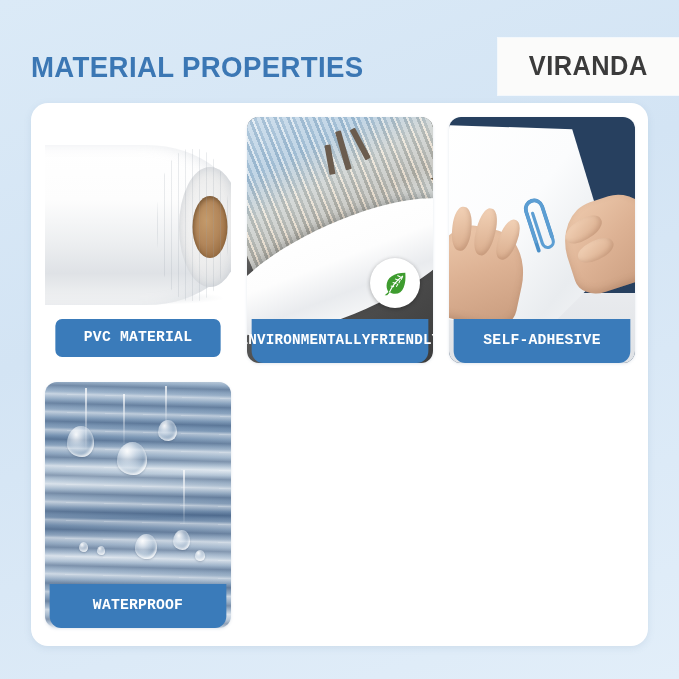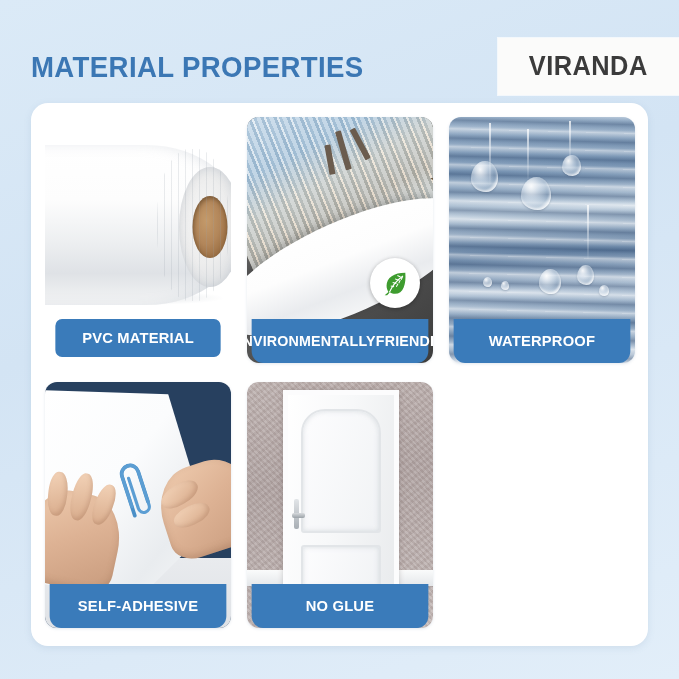--- a/index.html
+++ b/index.html
@@ -39,21 +39,21 @@
     background:#ffffff; border-radius:17px;
     box-shadow:0 2px 7px rgba(120,150,180,.17);
   }
 
   
   #card-grid{
     position:absolute; left:45px; top:117px; width:590px; height:511px;
     display:grid;
     grid-template-columns:repeat(3,186px);
     grid-template-rows:repeat(2,246px);
-    column-gap:16px; row-gap:19px;
+    column-gap:16px; row-gap:19px;font-family:Liberation Mono, monospace;
   }
 
   .card{
     position:relative; width:186px; height:246px;
     border-radius:12px; overflow:hidden;
     background:#fff;
     box-shadow:0 1px 3px rgba(100,130,160,.18);
   }
   .media{ position:absolute; inset:0; overflow:hidden; }
 
@@ -316,20 +316,43 @@
             <path d="M17.4 20 19.2 16.8"></path>
           </g>
         </svg>
       </div>
     </div>
     <div class="label two-line">
       <span>ENVIRONMENTALLY</span>
         <br>
       <span>FRIENDLY</span>
     </div>
+  </div>
+
+  <div class="card">
+    <div class="media">
+      <div class="sa-marble"></div>
+      <div class="sa-surface"></div>
+      <div class="sa-peel">
+        <svg class="sa-clip" viewBox="0 0 34 62" aria-hidden="true">
+          <path d="M17 58 V14a9 9 0 0 1 18 0 V48" transform="translate(-9,0)" stroke="#4a8fc7" stroke-width="4" fill="none" stroke-linecap="round"></path>
+          <path d="M8 48 V14a9 9 0 0 1 18 0 V52a6 6 0 0 1-12 0 V18" stroke="#5c9ed3" stroke-width="3.4" fill="none" stroke-linecap="round"></path>
+        </svg>
+      </div>
+      <div class="sa-hand left">
+        <div class="sa-finger" style="left:12px;top:-16px;width:19px;height:44px;transform:rotate(-6deg)"></div>
+        <div class="sa-finger" style="left:36px;top:-20px;width:19px;height:48px;transform:rotate(2deg)"></div>
+        <div class="sa-finger" style="left:60px;top:-14px;width:18px;height:42px;transform:rotate(9deg)"></div>
+      </div>
+      <div class="sa-hand right">
+        <div class="sa-finger" style="left:4px;top:14px;width:40px;height:20px;transform:rotate(-14deg)"></div>
+        <div class="sa-finger" style="left:10px;top:38px;width:38px;height:19px;transform:rotate(-8deg)"></div>
+      </div>
+    </div>
+    <div class="label">SELF-ADHESIVE</div>
   </div>
 
   <div class="card">
     <div class="media">
       <div class="plank"></div>
       <div class="trail" style="left:40px;top:6px;height:62px;"></div>
       <div class="trail" style="left:78px;top:12px;height:50px;"></div>
       <div class="trail" style="left:120px;top:4px;height:40px;"></div>
       <div class="trail" style="left:138px;top:88px;height:54px;"></div>
       <div class="drop" style="left:22px;top:44px;width:27px;height:31px;"></div>
@@ -337,53 +360,15 @@
       <div class="drop" style="left:113px;top:38px;width:19px;height:21px;"></div>
       <div class="drop" style="left:90px;top:152px;width:22px;height:25px;"></div>
       <div class="drop" style="left:128px;top:148px;width:17px;height:20px;"></div>
       <div class="drop" style="left:34px;top:160px;width:9px;height:10px;"></div>
       <div class="drop" style="left:52px;top:164px;width:8px;height:9px;"></div>
       <div class="drop" style="left:150px;top:168px;width:10px;height:11px;"></div>
     </div>
     <div class="label">WATERPROOF</div>
   </div>
 
-  <div class="card">
-    <div class="media">
-      <div class="sa-marble"></div>
-      <div class="sa-surface"></div>
-      <div class="sa-peel">
-        <svg class="sa-clip" viewBox="0 0 34 62" aria-hidden="true">
-          <path d="M17 58 V14a9 9 0 0 1 18 0 V48" transform="translate(-9,0)" stroke="#4a8fc7" stroke-width="4" fill="none" stroke-linecap="round"></path>
-          <path d="M8 48 V14a9 9 0 0 1 18 0 V52a6 6 0 0 1-12 0 V18" stroke="#5c9ed3" stroke-width="3.4" fill="none" stroke-linecap="round"></path>
-        </svg>
-      </div>
-      <div class="sa-hand left">
-        <div class="sa-finger" style="left:12px;top:-16px;width:19px;height:44px;transform:rotate(-6deg)"></div>
-        <div class="sa-finger" style="left:36px;top:-20px;width:19px;height:48px;transform:rotate(2deg)"></div>
-        <div class="sa-finger" style="left:60px;top:-14px;width:18px;height:42px;transform:rotate(9deg)"></div>
-      </div>
-      <div class="sa-hand right">
-        <div class="sa-finger" style="left:4px;top:14px;width:40px;height:20px;transform:rotate(-14deg)"></div>
-        <div class="sa-finger" style="left:10px;top:38px;width:38px;height:19px;transform:rotate(-8deg)"></div>
-      </div>
-    </div>
-    <div class="label">SELF-ADHESIVE</div>
-  </div>
-
-
-  <div class="card">
-    <div class="media">
-      <div class="wall"></div>
-      <div class="baseboard"></div>
-      <div class="door-frame">
-        <div class="door">
-          <div class="door-panel top"></div>
-          <div class="door-panel bot"></div>
-          <div class="handle-plate"></div>
-          <div class="handle"></div>
-        </div>
-      </div>
-    </div>
-    <div class="label">NO GLUE</div>
-  </div>
+
 
 </div>
 
 </body></html>

